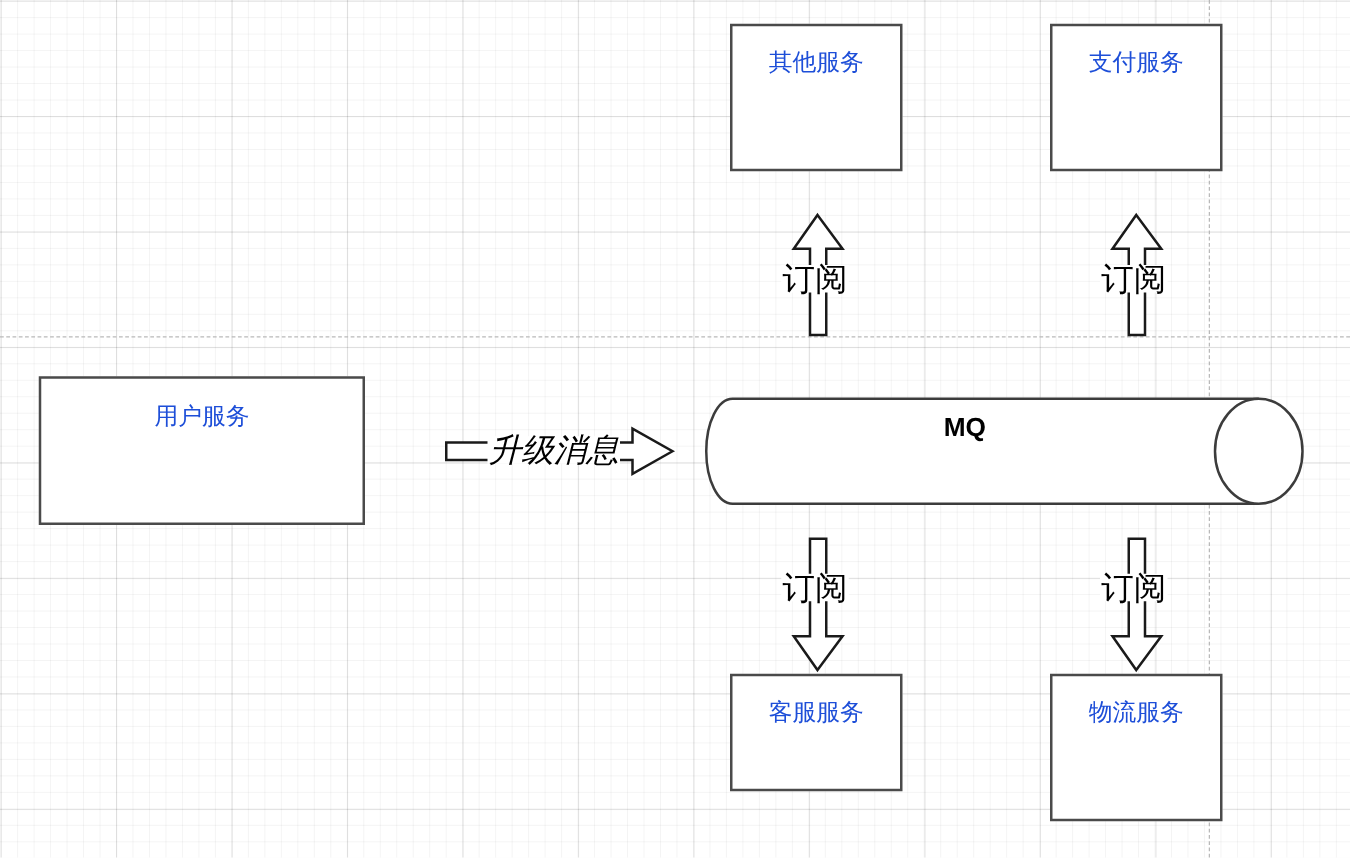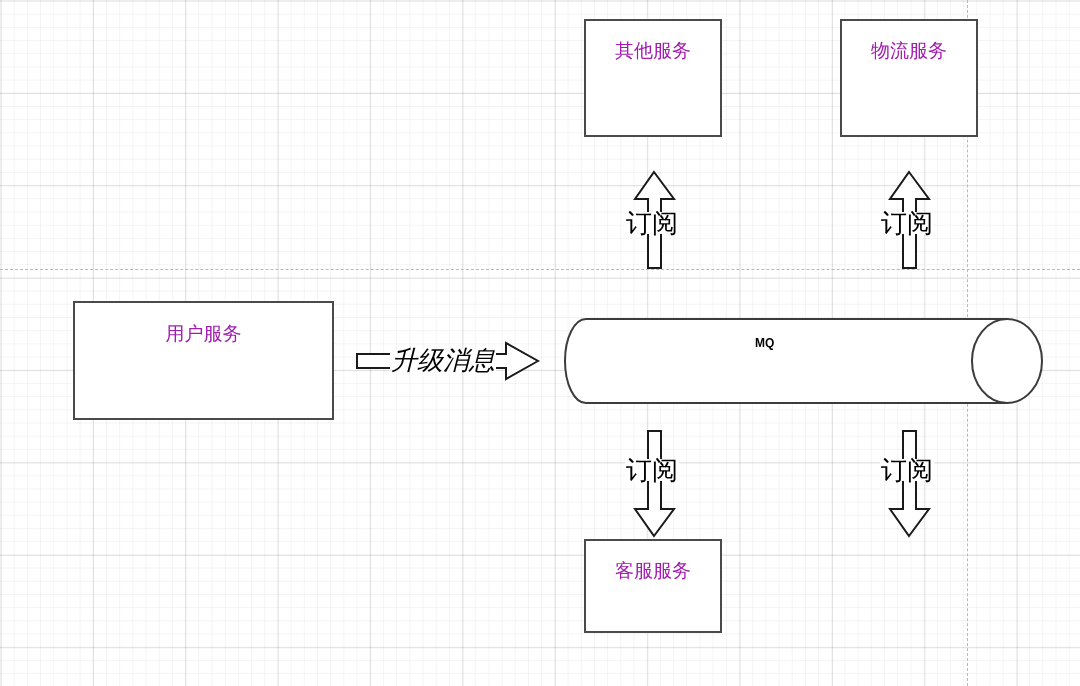--- a/index.html
+++ b/index.html
@@ -51,21 +51,21 @@
     position: absolute;
     box-sizing: border-box;
     border: 2px solid #4a4a4a;
     background: #ffffff;
   }
   .node-label {
     position: absolute;
     left: 0;
     right: 0;
     text-align: center;
-    color: #a21caf;
+    color: #1d4ed8;
     font-size: 19px;
     line-height: 24px;
     white-space: nowrap;
   }
 
   .svg-layer {
     position: absolute;
     left: 0;
     top: 0;
     width: 1080px;
@@ -79,21 +79,21 @@
     font-size: 26px;
     line-height: 22px;
     white-space: nowrap;
     background: #ffffff;
     padding: 0 1px;
   }
 
   .mq-label {
     position: absolute;
     color: #000000;
-    font-size: 12px;
+    font-size: 21px;
     font-weight: bold;
     line-height: 24px;
     white-space: nowrap;
   }
 </style>
 </head>
 <body>
 
 <div id="canvas">
 
@@ -122,25 +122,28 @@
   <div class="arrow-label" style="left:880px; top:212px;">订阅</div>
   <div class="arrow-label" style="left:625px; top:459px;">订阅</div>
   <div class="arrow-label" style="left:880px; top:459px;">订阅</div>
   <div class="arrow-label" style="left:390px; top:349px;font-style:italic;">升级消息</div>
 
   <div class="node-box" style="left:584px; top:19px; width:138px; height:118px;">
     <div class="node-label" style="top:18px;">其他服务</div>
   </div>
 
   <div class="node-box" style="left:840px; top:19px; width:138px; height:118px;">
-    <div class="node-label" style="top:18px;">物流服务</div>
+    <div class="node-label" style="top:18px;">支付服务</div>
   </div>
 
-  <div class="node-box" style="left:31px; top:301px; width:261px; height:119px;margin-left:42px;">
+  <div class="node-box" style="left:31px; top:301px; width:261px; height:119px;">
     <div class="node-label" style="top:19px;">用户服务</div>
   </div>
 
   <div class="node-box" style="left:584px; top:539px; width:138px; height:94px;">
     <div class="node-label" style="top:18px;">客服服务</div>
   </div>
 
+  <div class="node-box" style="left:840px; top:539px; width:138px; height:118px;">
+    <div class="node-label" style="top:18px;">物流服务</div>
+  </div>
 
 </div>
 
 </body></html>

